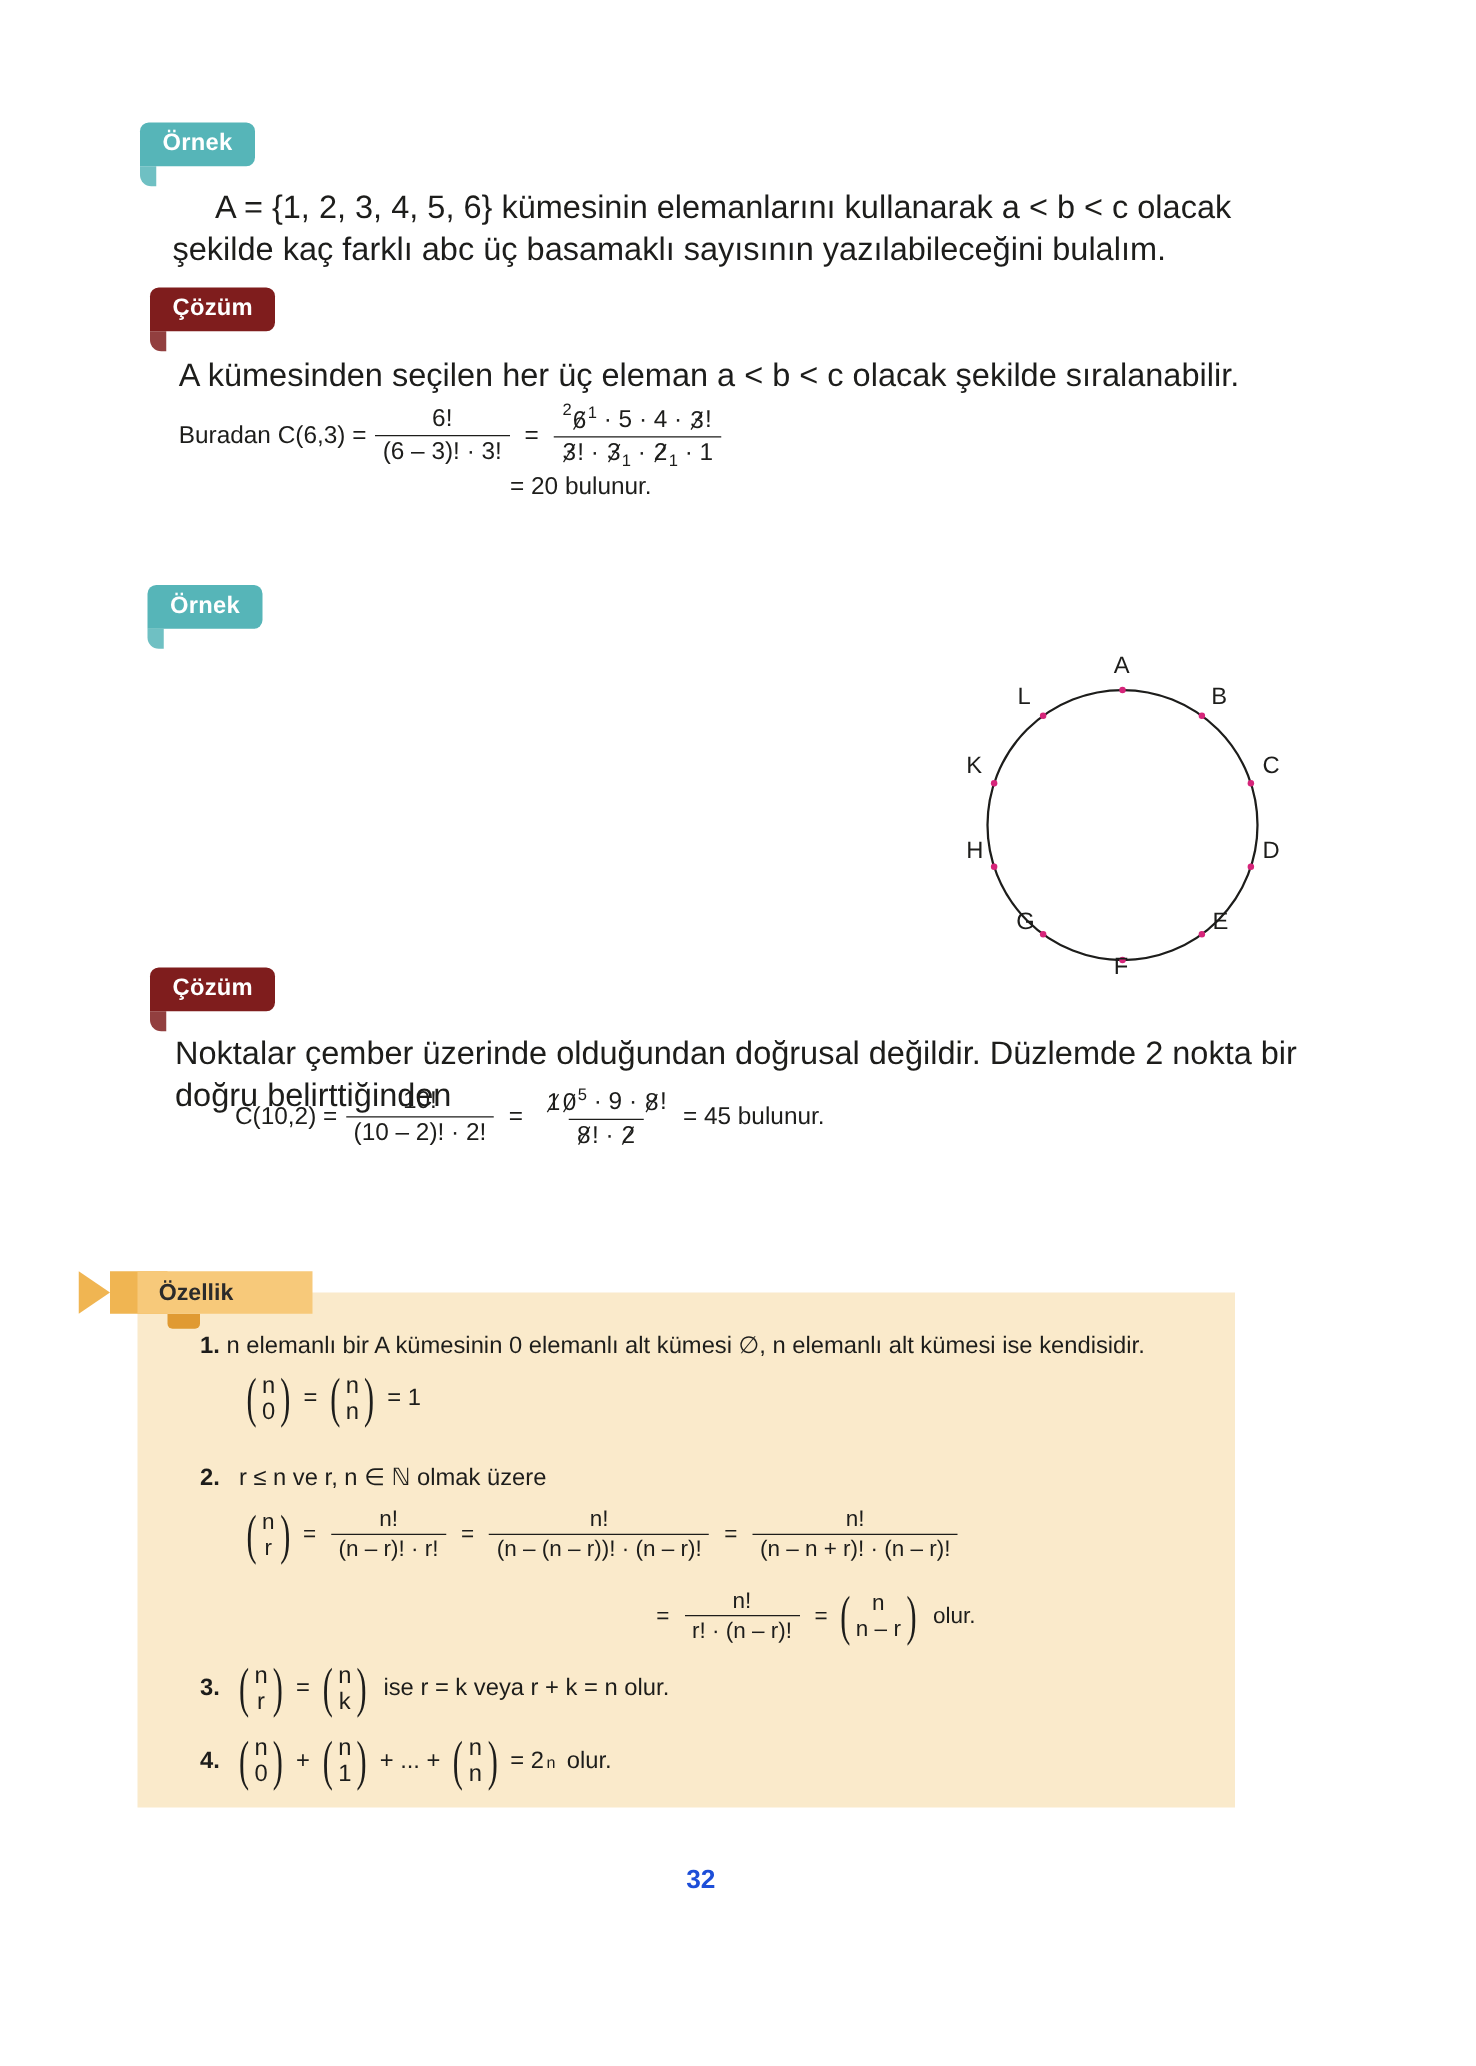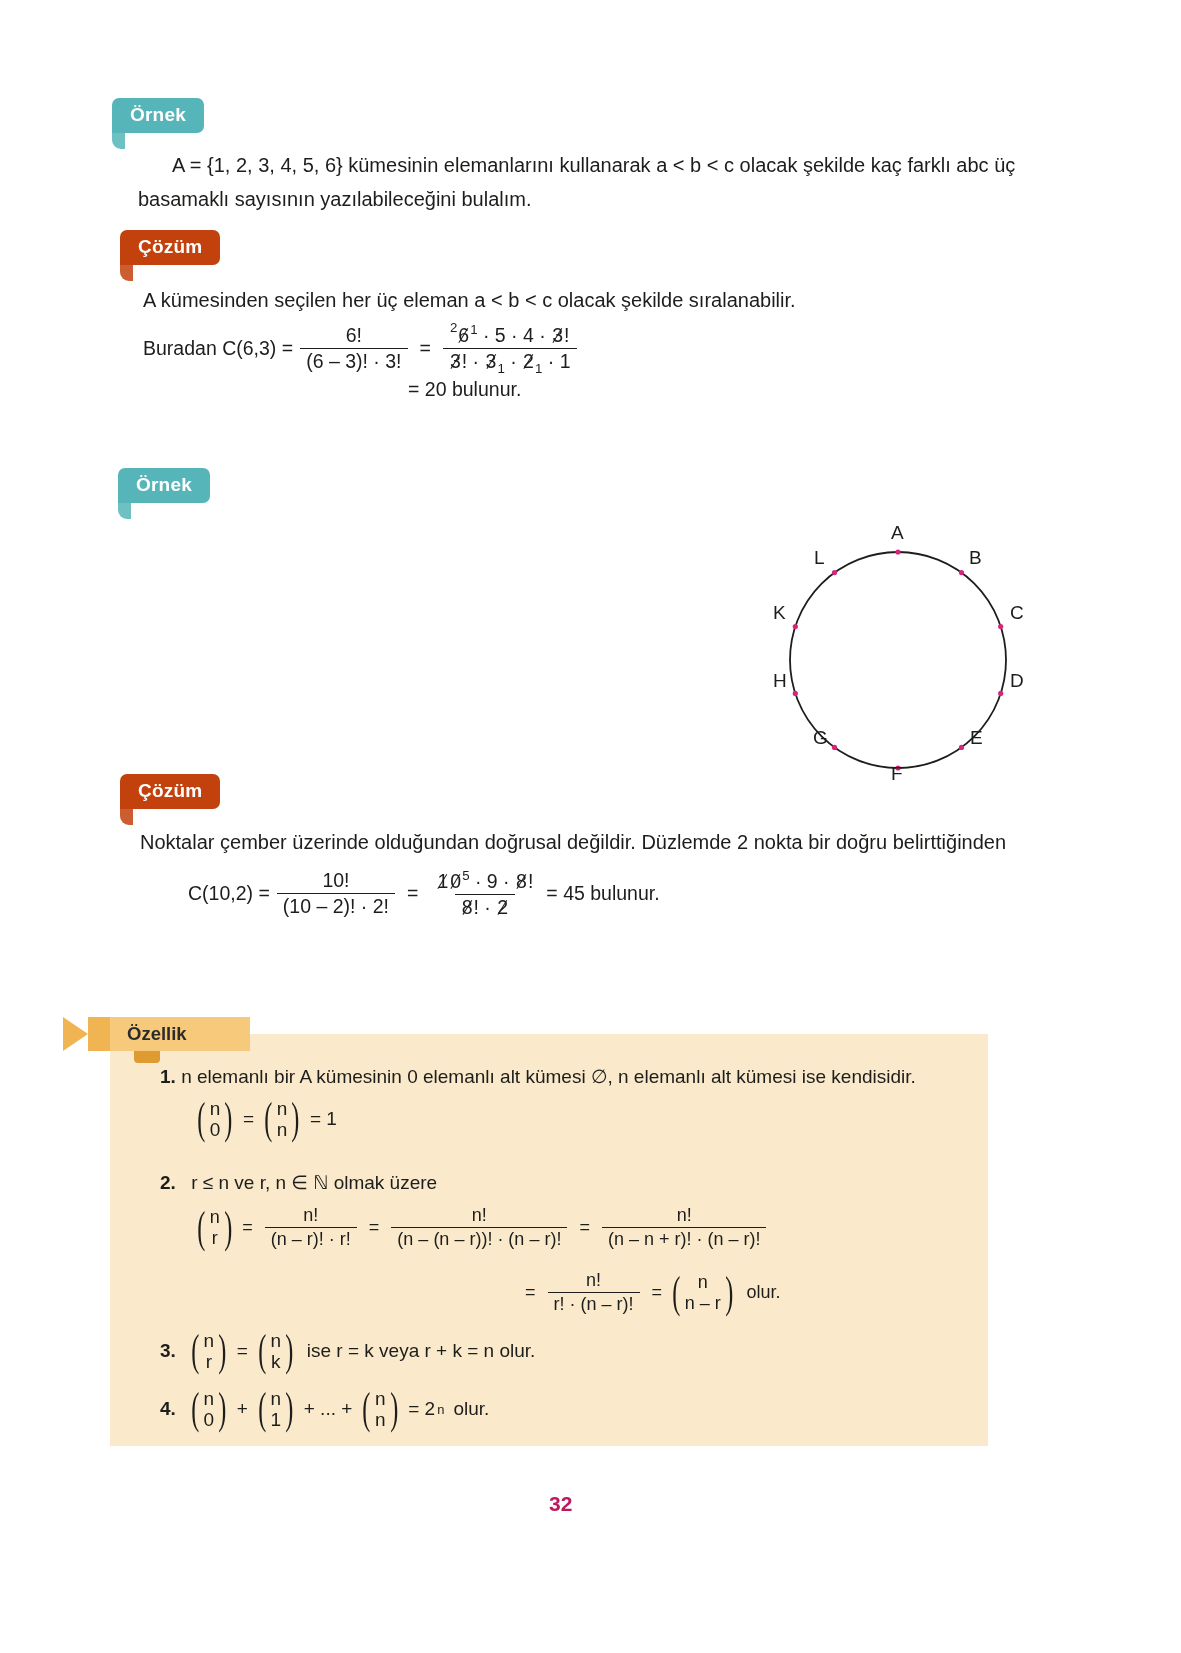--- a/index.html
+++ b/index.html
@@ -31,26 +31,26 @@
   .tab::after {
     content: "";
     position: absolute;
     left: 0; top: 100%;
     width: 13px; height: 16px;
     background: inherit;
     border-radius: 0 0 0 9px;
     opacity: .85;
   }
   .tab-ornek { background: #56b5b8; }
-  .tab-cozum { background: #c2410c; }
+  .tab-cozum { background: #7f1d1d; }
 
   
   .para {
     position: absolute;
-    font-size: 20px;
+    font-size: 26px;
     line-height: 34px;
     color: #1d1d1b;
   }
   .indent { text-indent: 34px; }
 
   
   .math {
     position: absolute;
     font-size: 19.5px;
     color: #1d1d1b;
@@ -156,21 +156,21 @@
     color: #1d1d1b;
     line-height: 30px;
     white-space: nowrap;
   }
   .oz-num { font-weight: bold; }
 
   .page-num {
     position: absolute;
     font-weight: bold;
     font-size: 21px;
-    color: #be185d;
+    color: #1d4ed8;
   }
 </style>
 </head>
 <body>
 
 <div class="page">
 
   <div class="tab tab-ornek" style="left:112px; top:98px;">
     <span>Örnek</span>
   </div>

